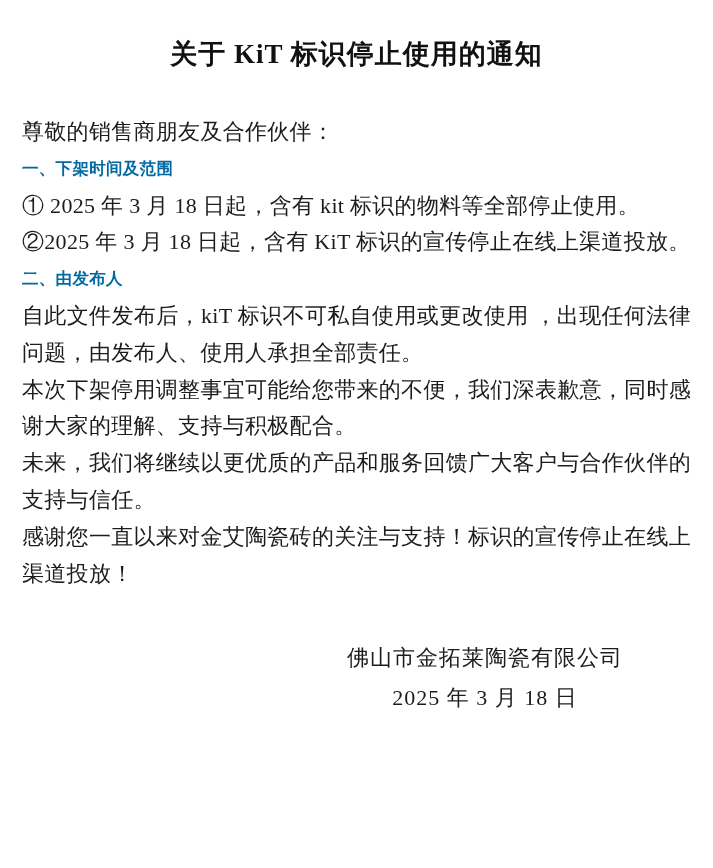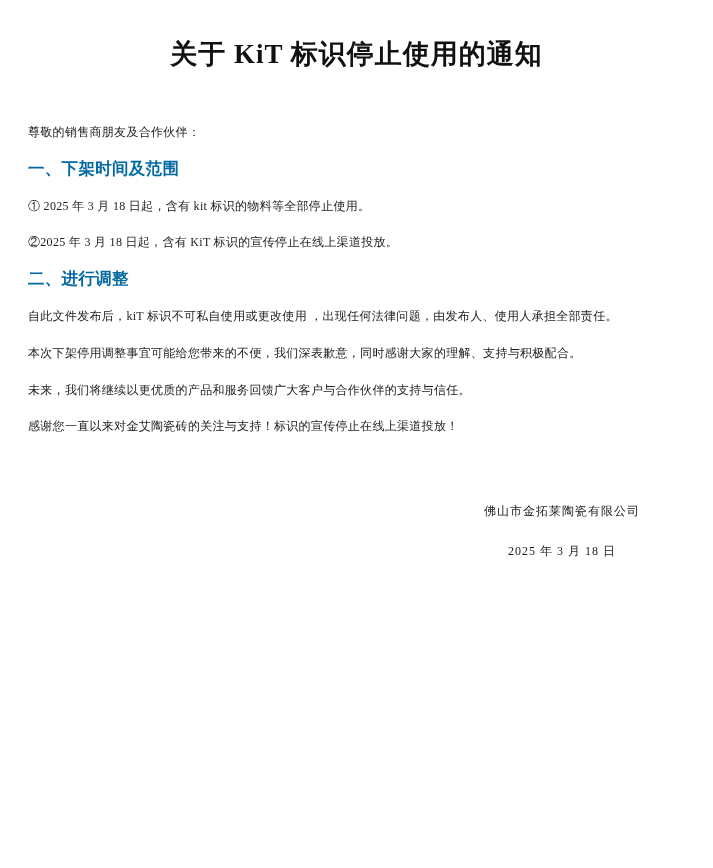--- a/index.html
+++ b/index.html
@@ -13,54 +13,54 @@
     font-family: "Liberation Serif", "DejaVu Serif", serif;
     color: #1c1c1c;
   }
   .page {
     position: relative;
     width: 713px;
     height: 868px;
     background: #ffffff;
   }
   .content {
-    padding: 0 28px;
+    padding: 0 22px;
   }
   .doc-title {
     font-size: 27px;
     font-weight: 700;
     text-align: center;
     letter-spacing: 1px;
     margin: 36px 0 42px 0;
     line-height: 36px;
     color: #111111;
   }
   p {
     margin: 0;
-    font-size: 12px;
+    font-size: 22px;
     line-height: 36.8px;
     letter-spacing: 0.3px;
   }
   .greeting { text-align: left; }
   .intro {
     text-indent: 2.15em;
     text-align: justify;
   }
   .sec-heading {
     font-weight: 700;
     font-size: 16.5px;
     line-height: 36.8px;
     margin: 0;
     color: #0369a1;
   }
   .item { text-align: left; font-family: Liberation Serif, serif; }
   .body-para { text-align: justify; }
   .signature {
     width: fit-content;
-    margin: 46px 45px 0 auto;
+    margin: 46px 68px 0 auto;
     text-align: center;
   }
   .signature p {
     line-height: 40px;
     letter-spacing: 1px;
   }
 </style>
 </head>
 <body>
 
@@ -71,21 +71,21 @@
 
     <p class="greeting">尊敬的销售商朋友及合作伙伴：</p>
 
 
     <p class="sec-heading">一、下架时间及范围</p>
 
     <p class="item">① 2025 年 3 月 18 日起，含有 kit 标识的物料等全部停止使用。</p>
 
     <p class="item">②2025 年 3 月 18 日起，含有 KiT 标识的宣传停止在线上渠道投放。</p>
 
-    <p class="sec-heading">二、进行调整</p>
+    <p class="sec-heading">二、由发布人</p>
 
     <p class="body-para">自此文件发布后，kiT 标识不可私自使用或更改使用 ，出现任何法律问题，由发布人、使用人承担全部责任。</p>
 
     <p class="body-para">本次下架停用调整事宜可能给您带来的不便，我们深表歉意，同时感谢大家的理解、支持与积极配合。</p>
 
     <p class="body-para">未来，我们将继续以更优质的产品和服务回馈广大客户与合作伙伴的支持与信任。</p>
 
     <p class="body-para">感谢您一直以来对金艾陶瓷砖的关注与支持！标识的宣传停止在线上渠道投放！</p>
 
     <div class="signature">

